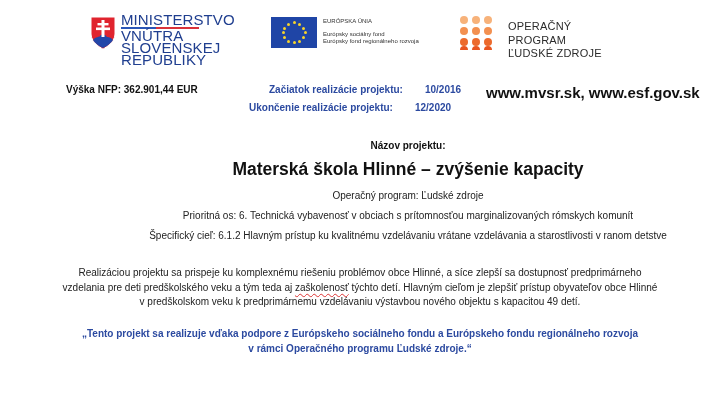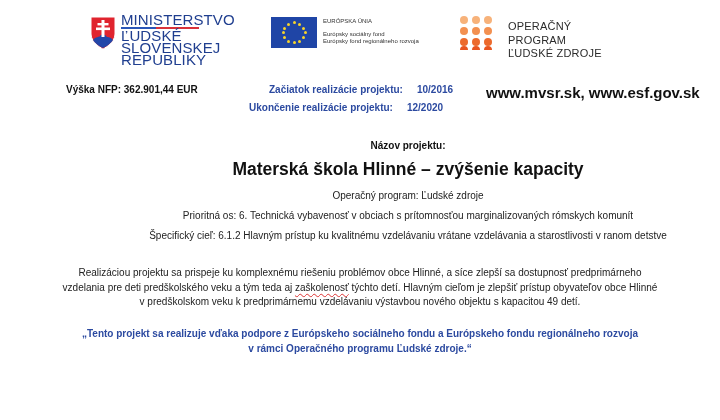--- a/index.html
+++ b/index.html
@@ -22,21 +22,21 @@
     .logo-op { left: 460px; top: 16px; width: 170px; height: 36px; }
     .op-dots { position: absolute; left: 0; top: 0; width: 38px; height: 34px; }
     .op-dot { position: absolute; width: 8px; height: 8px; border-radius: 50%; }
     .op-text { position: absolute; left: 48px; top: 4px; font-size: 11px; line-height: 13.5px; color: #2b2b2b; letter-spacing: 0.2px; }
 
     
     .nfp { left: 66px; top: 84px; font-size: 10px; font-weight: bold; color: #111; }
     .start { left: 269px; top: 84px; font-size: 10px; font-weight: bold; color: #2c4aa0; }
     .end { left: 249px; top: 102px; font-size: 10px; font-weight: bold; color: #2c4aa0; }
     .web { left: 486px; top: 84px; font-size: 15px; font-weight: bold; color: #111; }
-    .val { margin-left: 14px; }
+    .val { margin-left: 22px; }
 
     .center { left: 0; width: 720px; text-align: center; padding-left: 48px; }
     .name-label { top: 140px; font-size: 10px; font-weight: bold; color: #111; }
     .title { top: 159px; font-size: 17.5px; font-weight: bold; color: #111; }
     .op-line { top: 190px; font-size: 10px; color: #222; }
     .pr-line { top: 210px; font-size: 10px; color: #222; }
     .sc-line { top: 230px; font-size: 10px; color: #222; }
 
     .desc { left: 60px; width: 600px; top: 266px; font-size: 10px; line-height: 14.5px; text-align: center; color: #222; }
     .underline-red { text-decoration: underline wavy #d33; text-underline-offset: 2px; }
@@ -49,21 +49,21 @@
 <div class="abs logo-mv">
   <svg class="mv-crest" viewBox="0 0 26 34">
     <path d="M1 1 H25 V18 C25 27 13 33 13 33 C13 33 1 27 1 18 Z" fill="#e0242e" stroke="#ffffff" stroke-width="1"></path>
     <path d="M3 24 C6 20 9 22 10 20 C11 18 15 18 16 20 C17 22 20 20 23 24 C20 29 13 32 13 32 C13 32 6 29 3 24 Z" fill="#2346a8"></path>
     <rect x="11.5" y="4" width="3" height="17" fill="#ffffff"></rect>
     <rect x="7.5" y="7" width="11" height="2.4" fill="#ffffff"></rect>
     <rect x="6" y="11.5" width="14" height="2.6" fill="#ffffff"></rect>
   </svg>
   <div class="mv-text">
     <span class="mv-line1">MINISTERSTVO</span>
-    <span class="mv-line2">ĽUDSKÉ</span>
+    <span class="mv-line2">VNÚTRA</span>
     <span class="mv-line3">SLOVENSKEJ REPUBLIKY</span>
   </div>
 </div>
 
 <div class="abs logo-eu">
   <div class="eu-flag">
     <span class="eu-star" style="left:21.5px;top:4px"></span>
     <span class="eu-star" style="left:27px;top:5.5px"></span>
     <span class="eu-star" style="left:31px;top:9.5px"></span>
     <span class="eu-star" style="left:32.5px;top:14px"></span>

